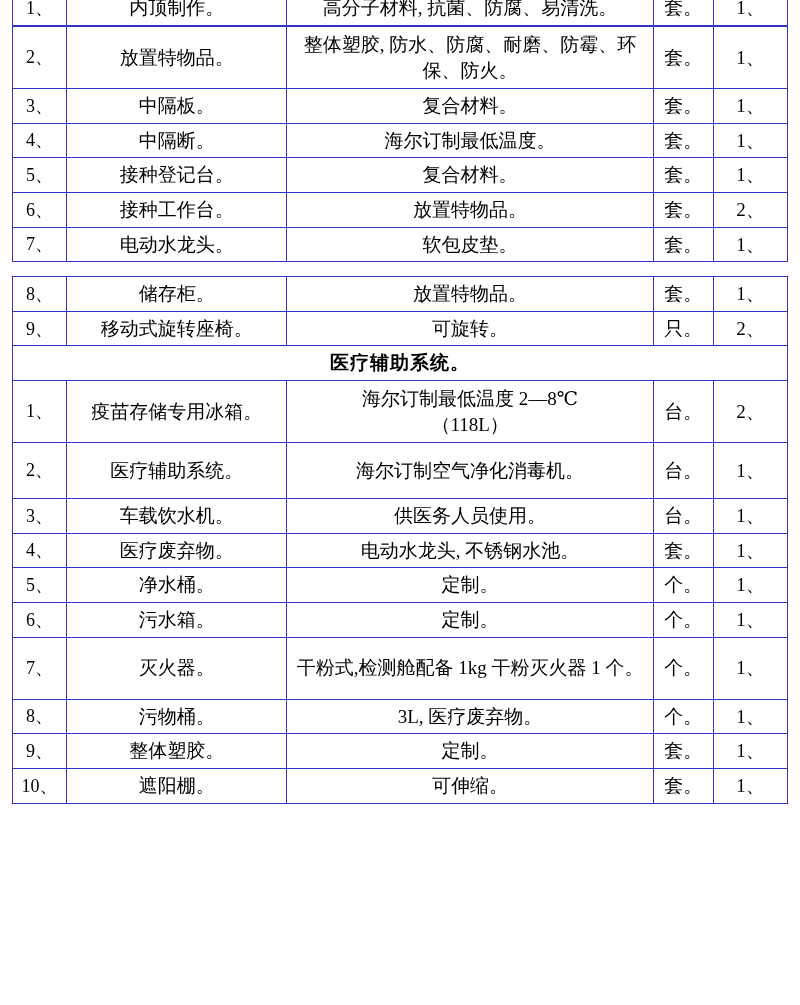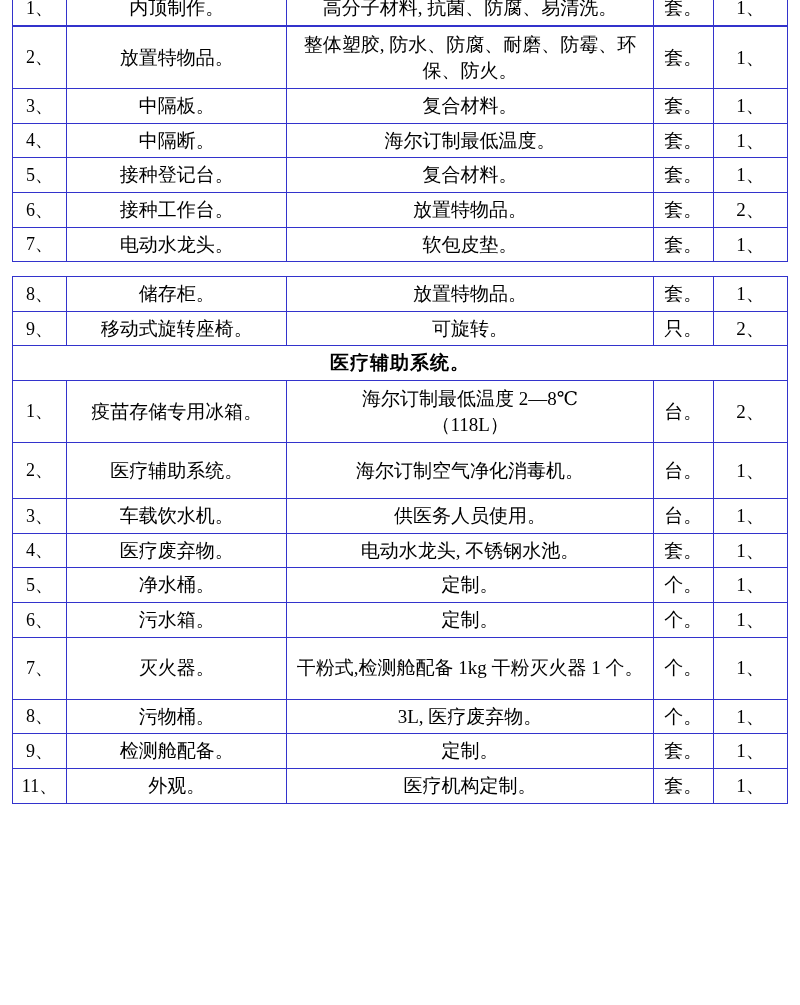--- a/index.html
+++ b/index.html
@@ -240,28 +240,28 @@
       </tr>
       <tr>
         <td class="no">8、</td>
         <td class="name">污物桶。</td>
         <td class="desc">3L, 医疗废弃物。</td>
         <td class="unit">个。</td>
         <td class="qty">1、</td>
       </tr>
       <tr>
         <td class="no">9、</td>
-        <td class="name">检测舱配备。</td>
+        <td class="name">整体塑胶。</td>
         <td class="desc">定制。</td>
         <td class="unit">套。</td>
         <td class="qty">1、</td>
       </tr>
       <tr>
-        <td class="no">11、</td>
-        <td class="name">外观。</td>
-        <td class="desc">医疗机构定制。</td>
+        <td class="no">10、</td>
+        <td class="name">遮阳棚。</td>
+        <td class="desc">可伸缩。</td>
         <td class="unit">套。</td>
         <td class="qty">1、</td>
       </tr>
     </tbody>
   </table>
 
 </div>
 
 </body></html>

